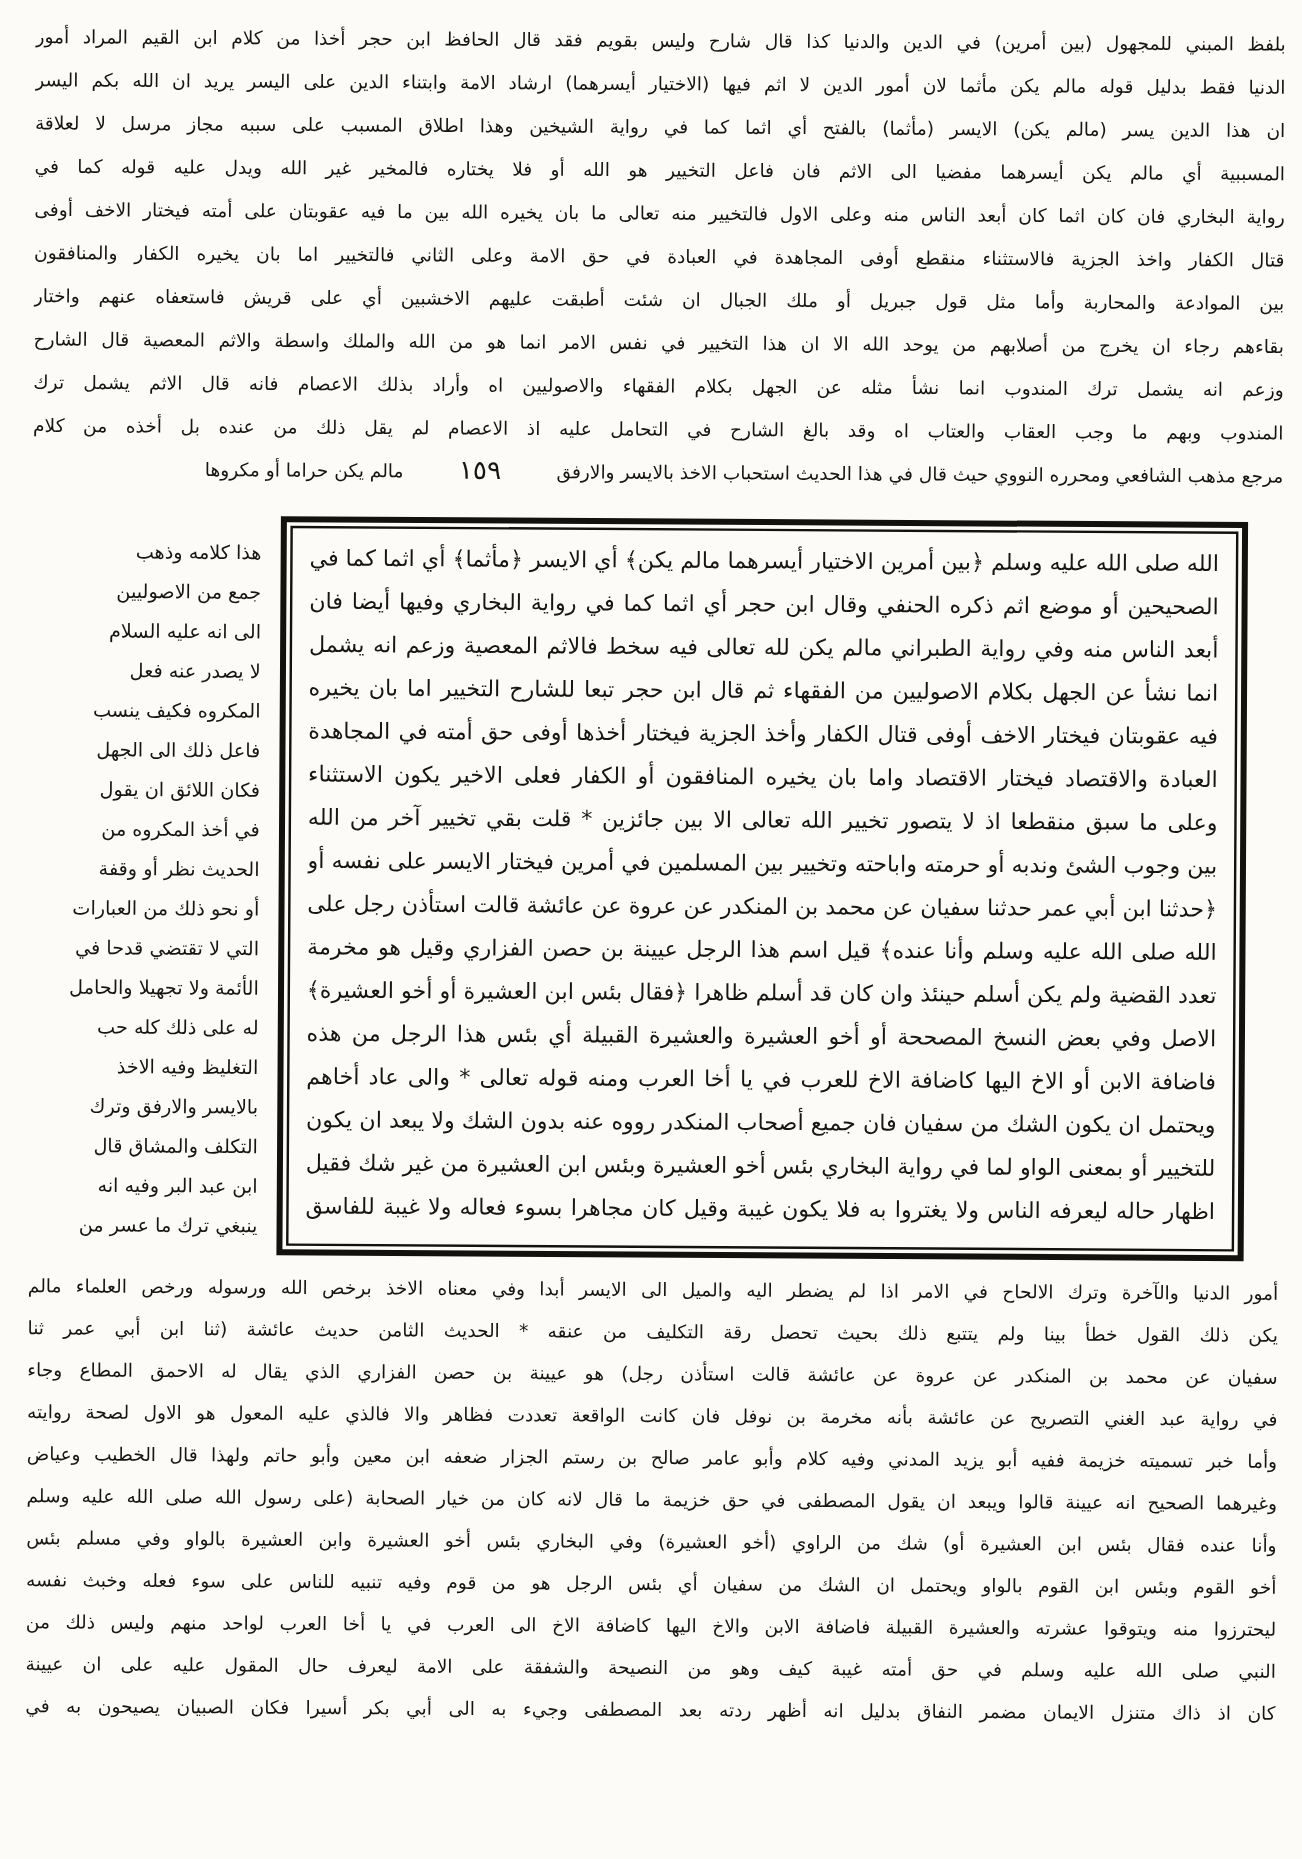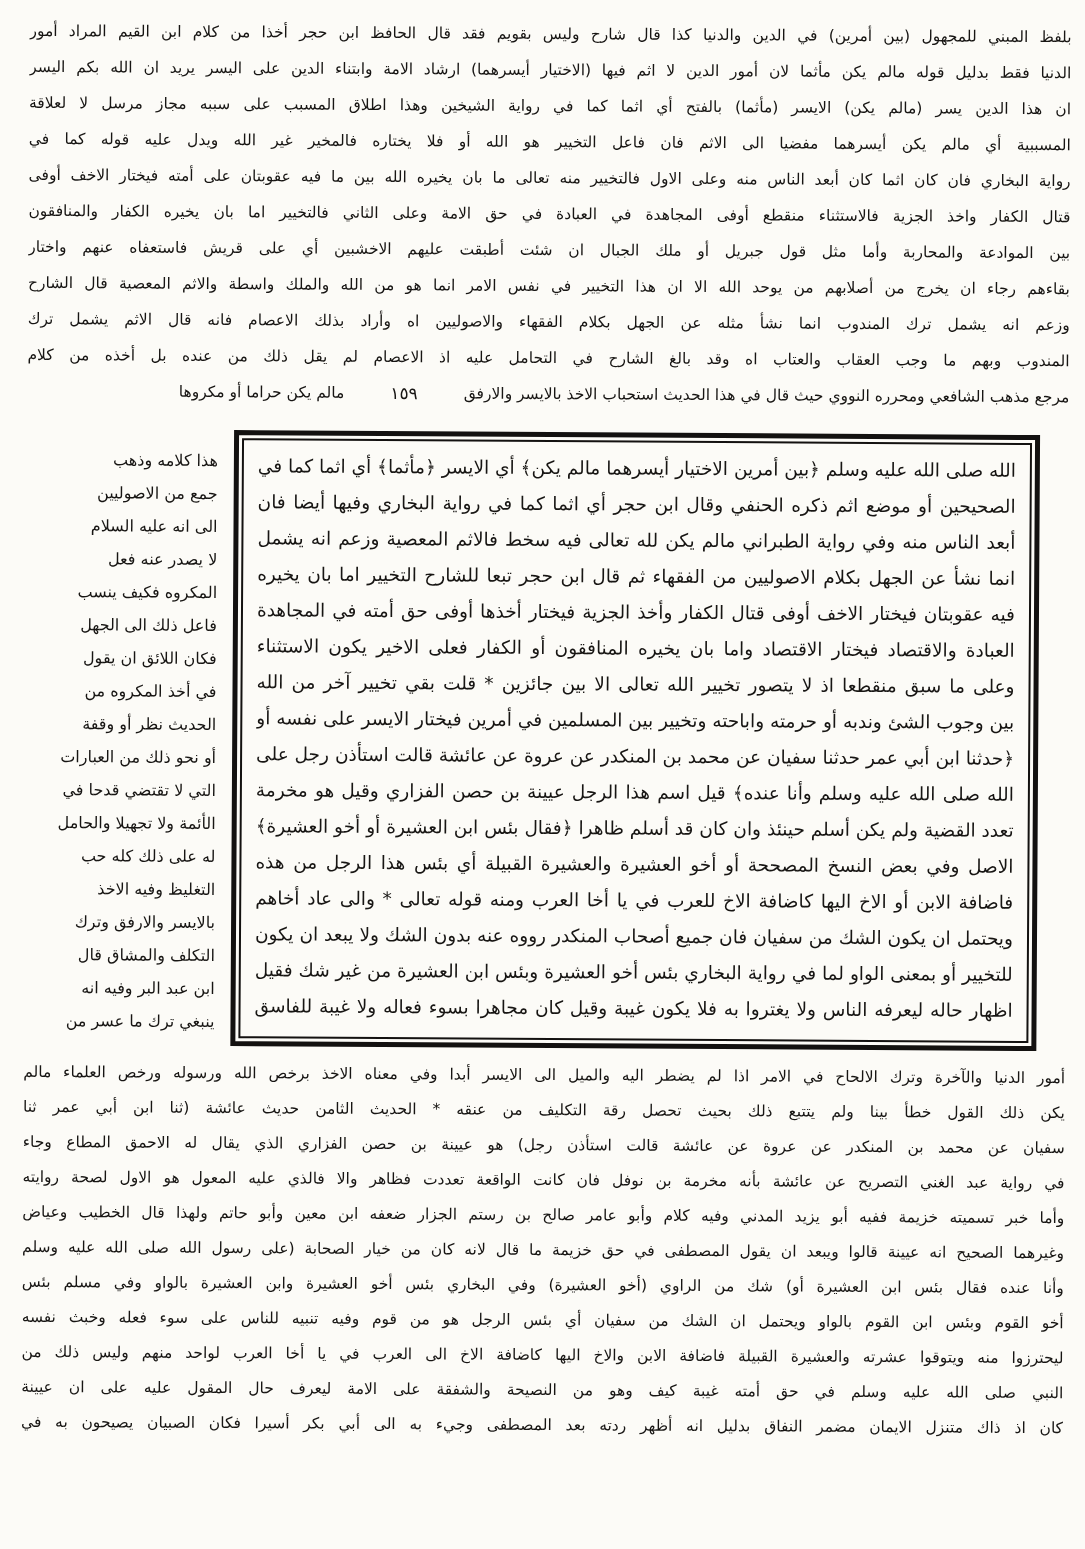--- a/index.html
+++ b/index.html
@@ -36,21 +36,21 @@
   
   .pagenum-line{
     height:36px;line-height:36px;overflow:hidden;
     display:flex;direction:rtl;align-items:center;
     font-size:15.5px;
   }
   .pagenum-line .seg-before{flex:0 1 auto;}
   .pagenum-line .num{
     flex:0 0 auto;
     padding:0 46px;
-    font-size:17px;
+    font-size:22px;
     letter-spacing:2px;
   }
   .pagenum-line .seg-after{flex:0 0 auto;}
   
   .matn-frame{
     position:absolute;left:232px;top:432px;width:806px;height:616px;
     border:5px solid #131110;
     background:#fcfbf7;
     box-sizing:border-box;
   }

